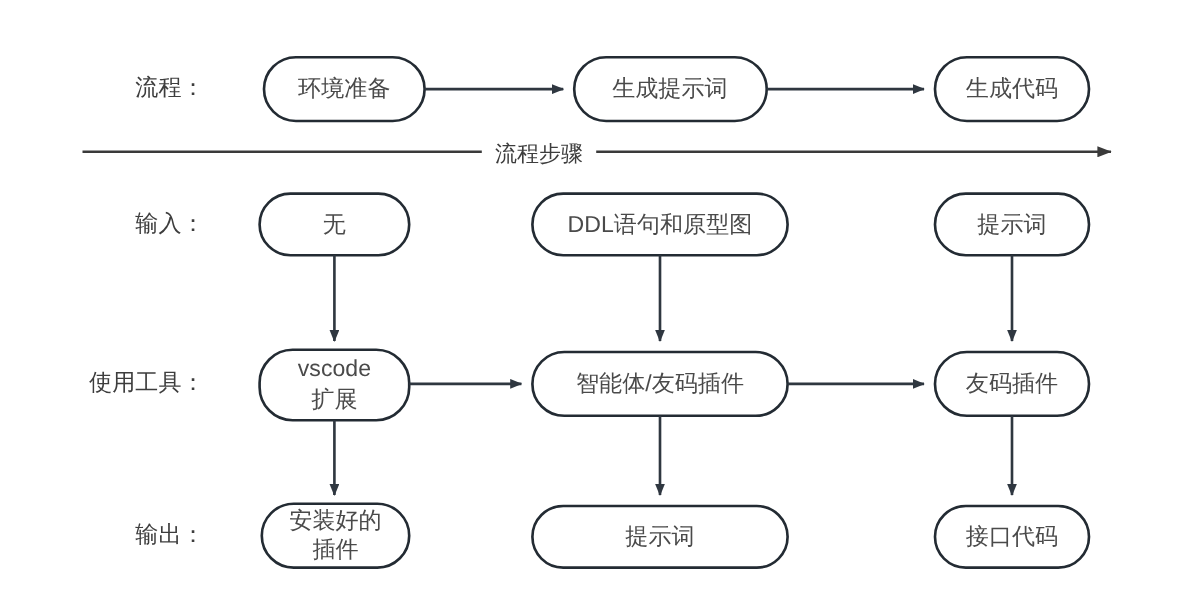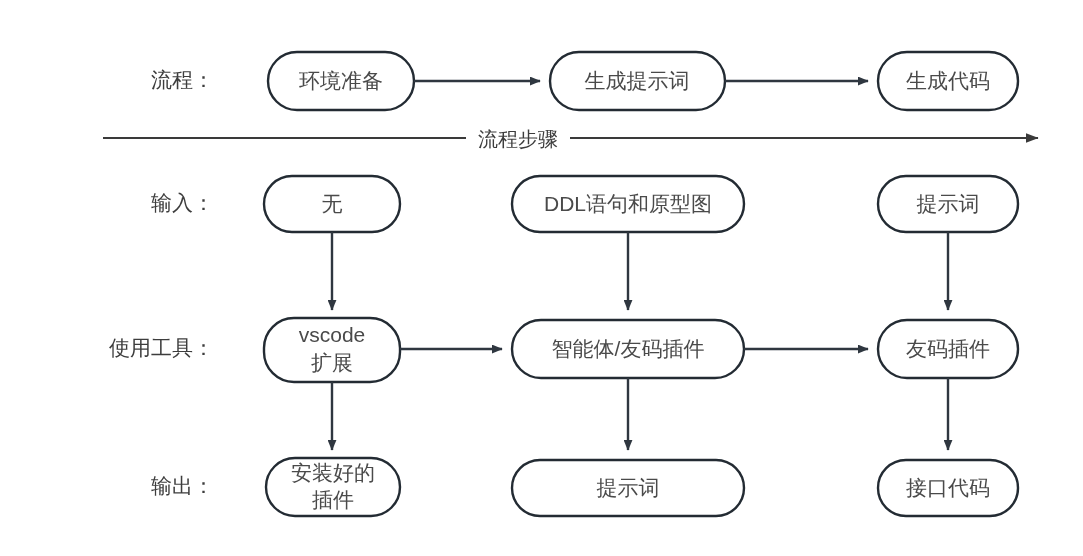--- a/index.html
+++ b/index.html
@@ -10,21 +10,20 @@
   body {
     width: 1083px;
     height: 556px;
     font-family: "Liberation Sans", "DejaVu Sans", sans-serif;
     overflow: hidden;
   }
   #diagram-root {
     position: relative;
     width: 863px;
     height: 556px;
-    padding-left: 28px;
   }
   svg.diagram {
     display: block;
     width: 1083px;
     height: 556px;
   }
   .node-shape {
     fill: #ffffff;
     stroke: #232b33;
     stroke-width: 2.4;

